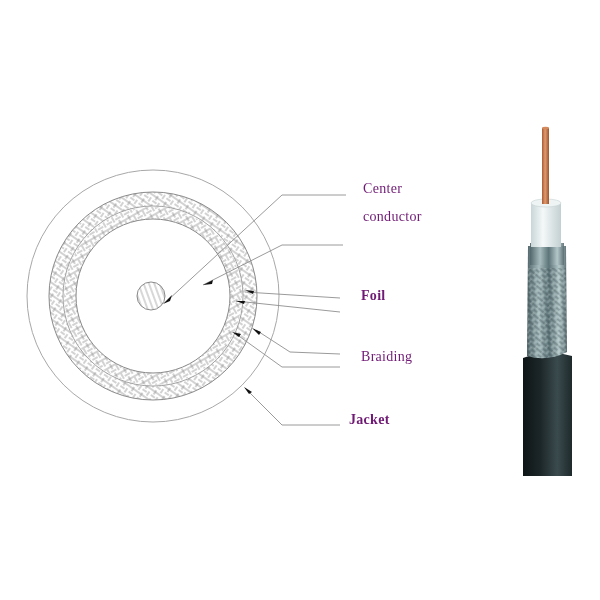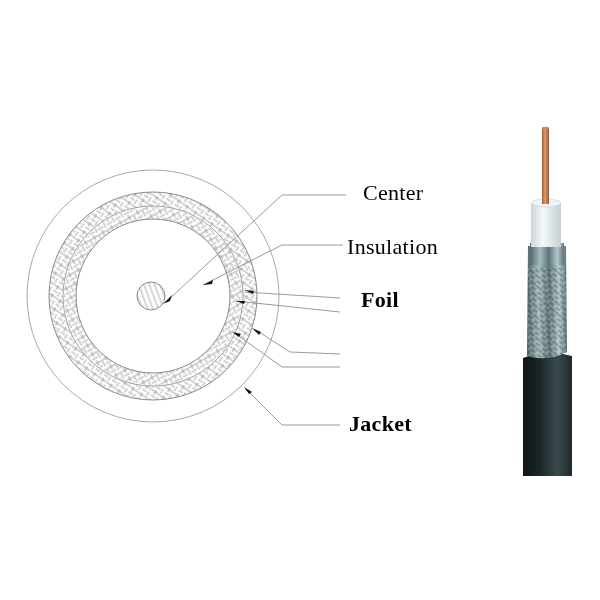--- a/index.html
+++ b/index.html
@@ -17,22 +17,22 @@
     .diagram {
       position: absolute;
       left: 0;
       top: 0;
       width: 600px;
       height: 600px;
     }
     .label {
       position: absolute;
       font-family: "Liberation Serif", "DejaVu Serif", serif;
-      font-size: 22px;
-      color: #000000;
+      font-size: 14px;
+      color: #701a75;
       line-height: 1;
       white-space: nowrap;
       letter-spacing: 0.3px;
     }
     .cable-photo {
       position: absolute;
       left: 505px;
       top: 115px;
       width: 85px;
       height: 370px;
@@ -96,22 +96,23 @@
       <polygon points="203,285 213,280 212,284"></polygon>
       <polygon points="245,290 254,291 253,294"></polygon>
       <polygon points="236,301 245,301 244,304"></polygon>
       <polygon points="252,328 261,332 259,335"></polygon>
       <polygon points="232,332 241,334 239,337"></polygon>
       <polygon points="244,387 252,392 249,394"></polygon>
     </g>
   </svg>
 
   <span class="label" style="left:363px;top:182px;">Center</span>
-  <span class="label" style="left:347px;top:236px;">Insulation</span>
+  <span class="label" style="left:363px;top:210px;">conductor</span>
   <span class="label" style="left:361px;top:289px;font-weight:bold;">Foil</span>
+  <span class="label" style="left:361px;top:350px;">Braiding</span>
   <span class="label" style="left:349px;top:413px;font-weight:bold;">Jacket</span>
 
   <svg class="cable-photo" viewBox="505 115 85 370">
     <defs>
       <linearGradient id="copperGrad" x1="0" x2="1" y1="0" y2="0">
         <stop offset="0" stop-color="#a85a34"></stop>
         <stop offset="0.45" stop-color="#e09a6c"></stop>
         <stop offset="1" stop-color="#9c5430"></stop>
       </linearGradient>
       <linearGradient id="whiteGrad" x1="0" x2="1" y1="0" y2="0">

